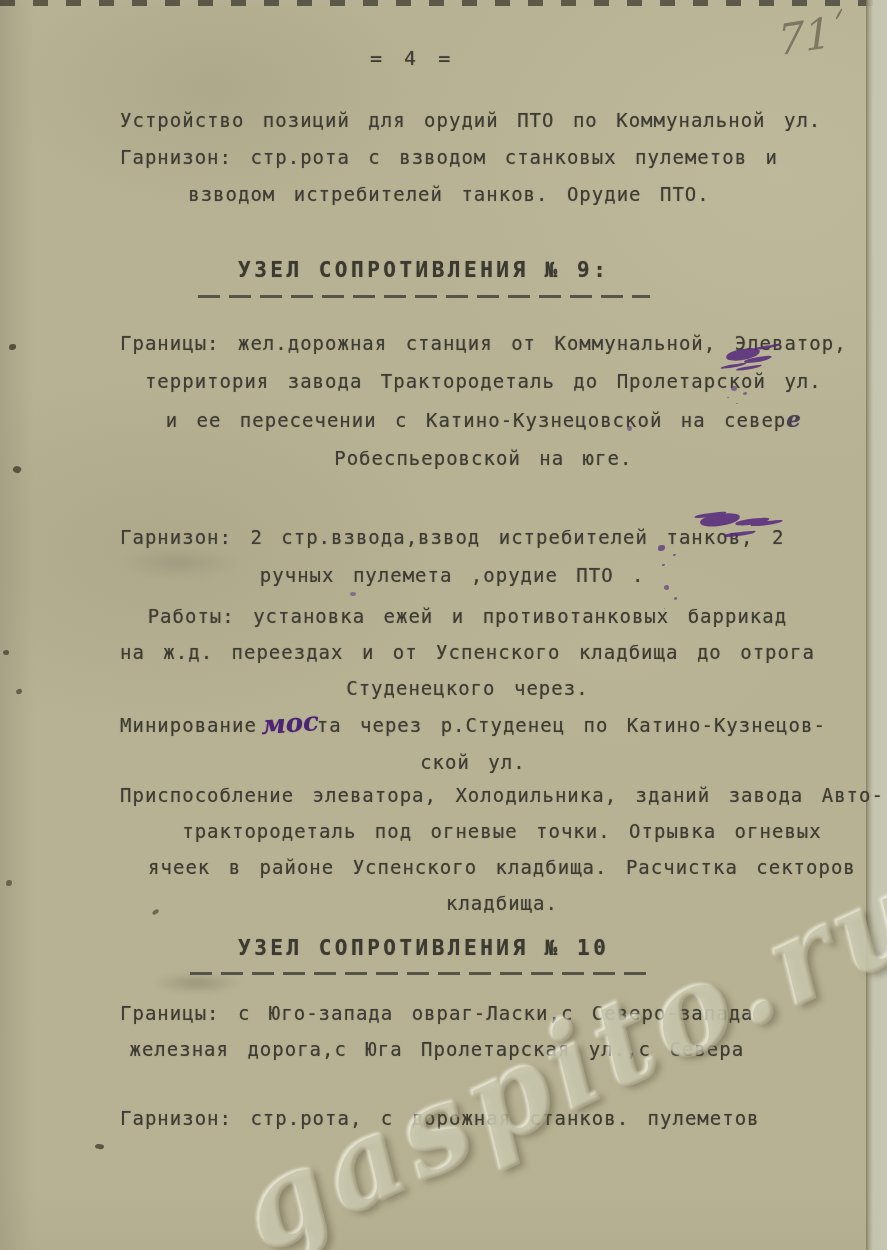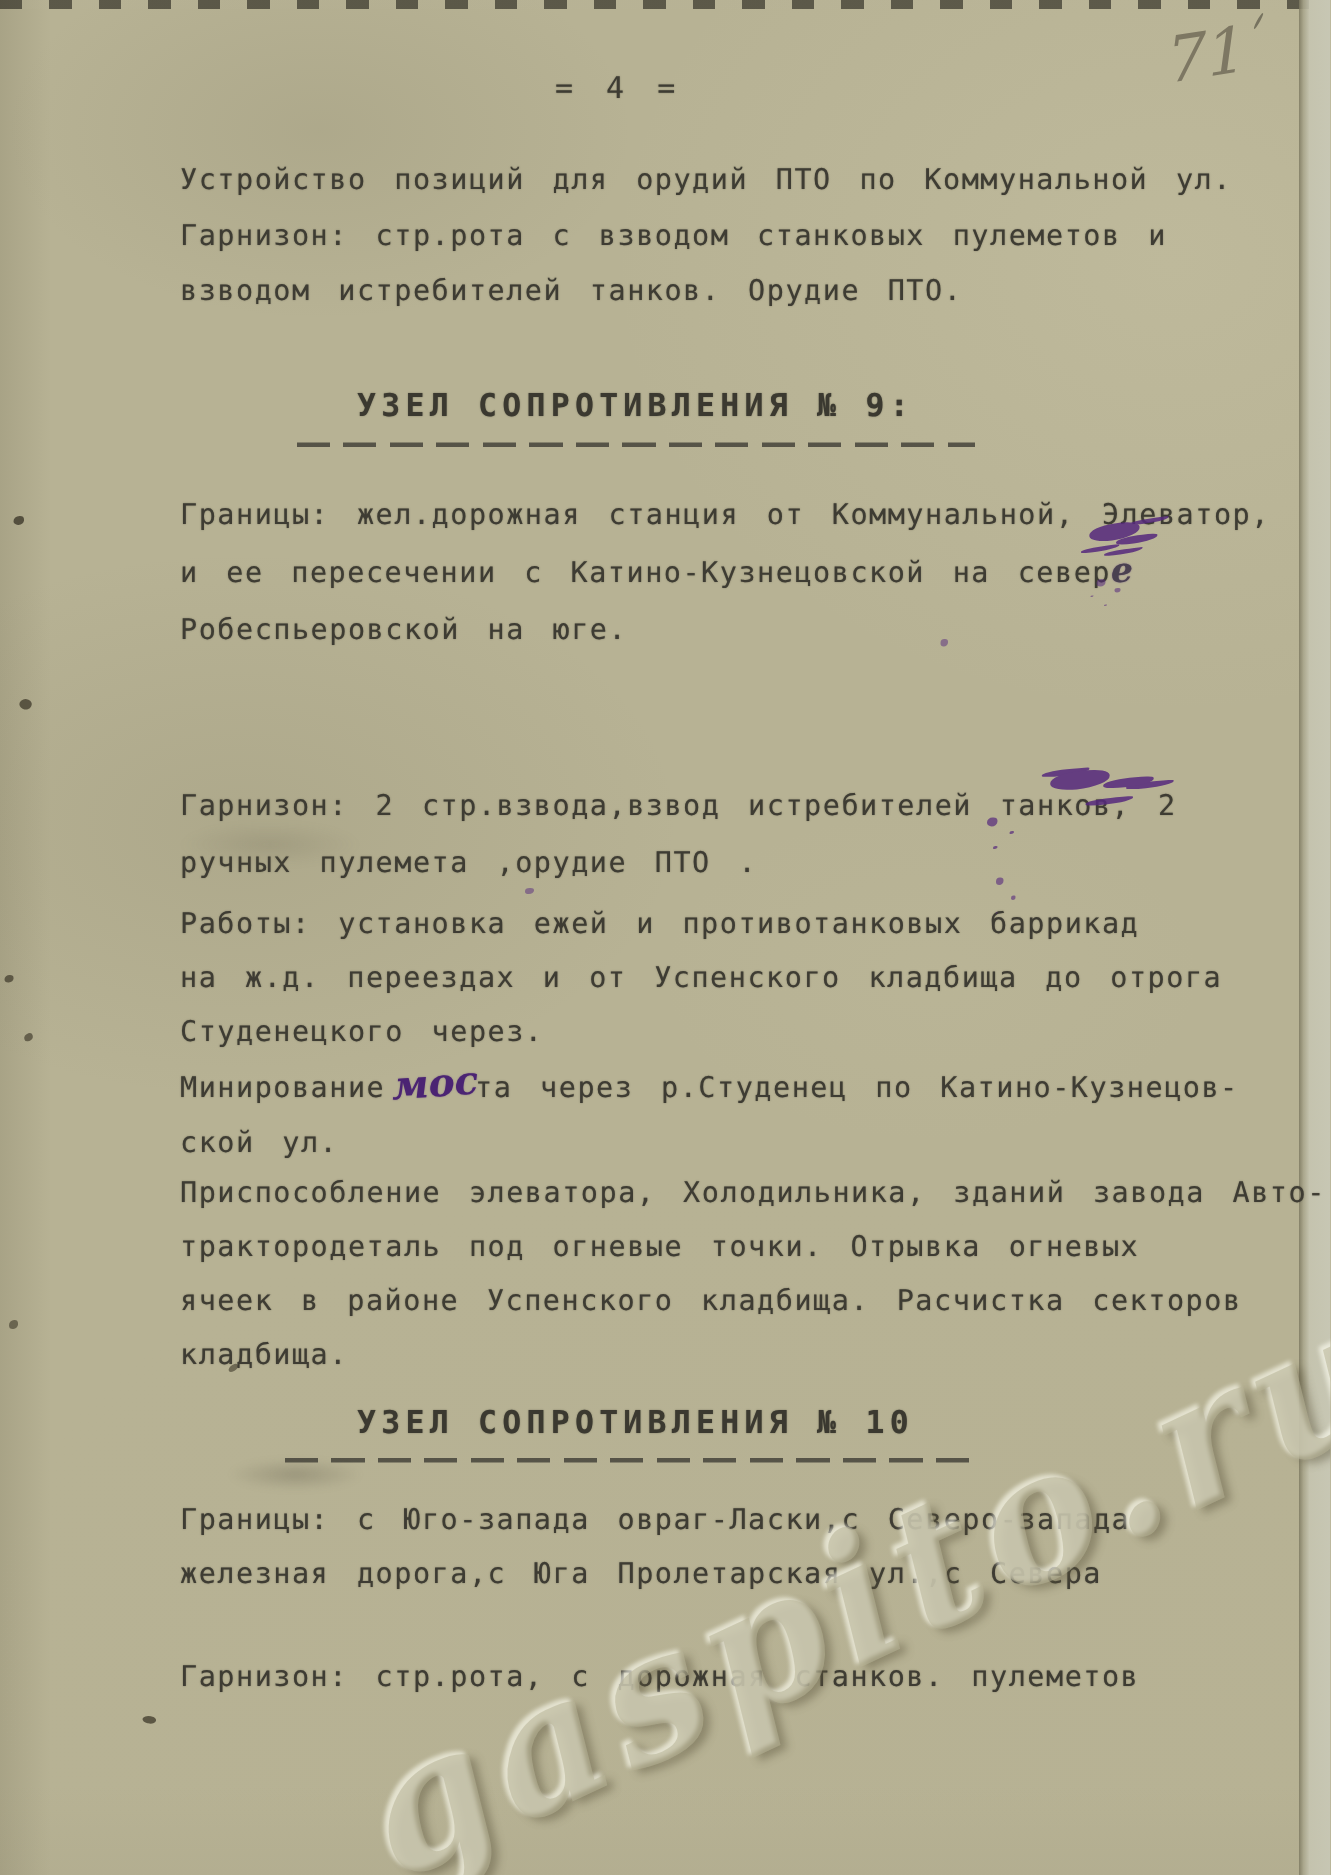--- a/index.html
+++ b/index.html
@@ -14,21 +14,21 @@
       radial-gradient(ellipse 260px 160px at 70% 52%, rgba(196,191,160,.18), transparent 70%),
       linear-gradient(90deg, rgba(108,102,78,.20) 0px, rgba(108,102,78,0) 34px),
       linear-gradient(0deg, rgba(150,145,118,.12) 0px, rgba(150,145,118,0) 60px),
       #b7b294;
   }
   .typed{
     position:absolute;left:120px;white-space:nowrap;
     font-size:19px;line-height:37px;letter-spacing:1px;word-spacing:6px;
     color:#3e3c33;text-shadow:0 0 1px rgba(58,56,46,.55);
   }
-  .typed .ln{display:block;}
+  .typed .ln{display:block;text-align:center;}
   .pagenum{top:40px;left:370px;font-size:20px;letter-spacing:2px;}
   .heading{
     position:absolute;left:238px;white-space:nowrap;
     font-size:21px;font-weight:bold;letter-spacing:3.5px;
     color:#3b3930;text-shadow:0 0 1px rgba(55,53,44,.6);text-align:right;
   }
   .hrule{
     position:absolute;height:3px;
     background:repeating-linear-gradient(90deg,#45433a 0 22px, rgba(69,67,58,0) 22px 31px);
     opacity:.85;
@@ -80,20 +80,21 @@
 <div class="typed" style="top:139px">
   <span class="ln">Гарнизон: стр.рота с взводом станковых пулеметов и</span>
   <span class="ln">взводом истребителей танков. Орудие ПТО.</span>
 </div>
 
 <div class="heading" style="top:258px">УЗЕЛ СОПРОТИВЛЕНИЯ № 9:</div>
 <div class="hrule" style="top:295px;left:198px;width:452px"></div>
 
 <div class="typed" style="top:324px;line-height:38px">
   <span class="ln">Границы: жел.дорожная станция от Коммунальной, Элеватор,</span>
+  <span class="ln">территория завода Трактородеталь до Пролетарской ул.</span>
   <span class="ln"><span>и ее пересечении с Катино-Кузнецовской на север</span><span class="hand-ink hand-e">е</span></span>
   <span class="ln">Робеспьеровской на юге.</span>
 </div>
 
 <div class="typed" style="top:518px;line-height:38px">
   <span class="ln">Гарнизон: 2 стр.взвода,взвод истребителей танков, 2</span>
   <span class="ln">ручных пулемета ,орудие ПТО .</span>
 </div>
 
 <div class="typed" style="top:598px;line-height:36px">

